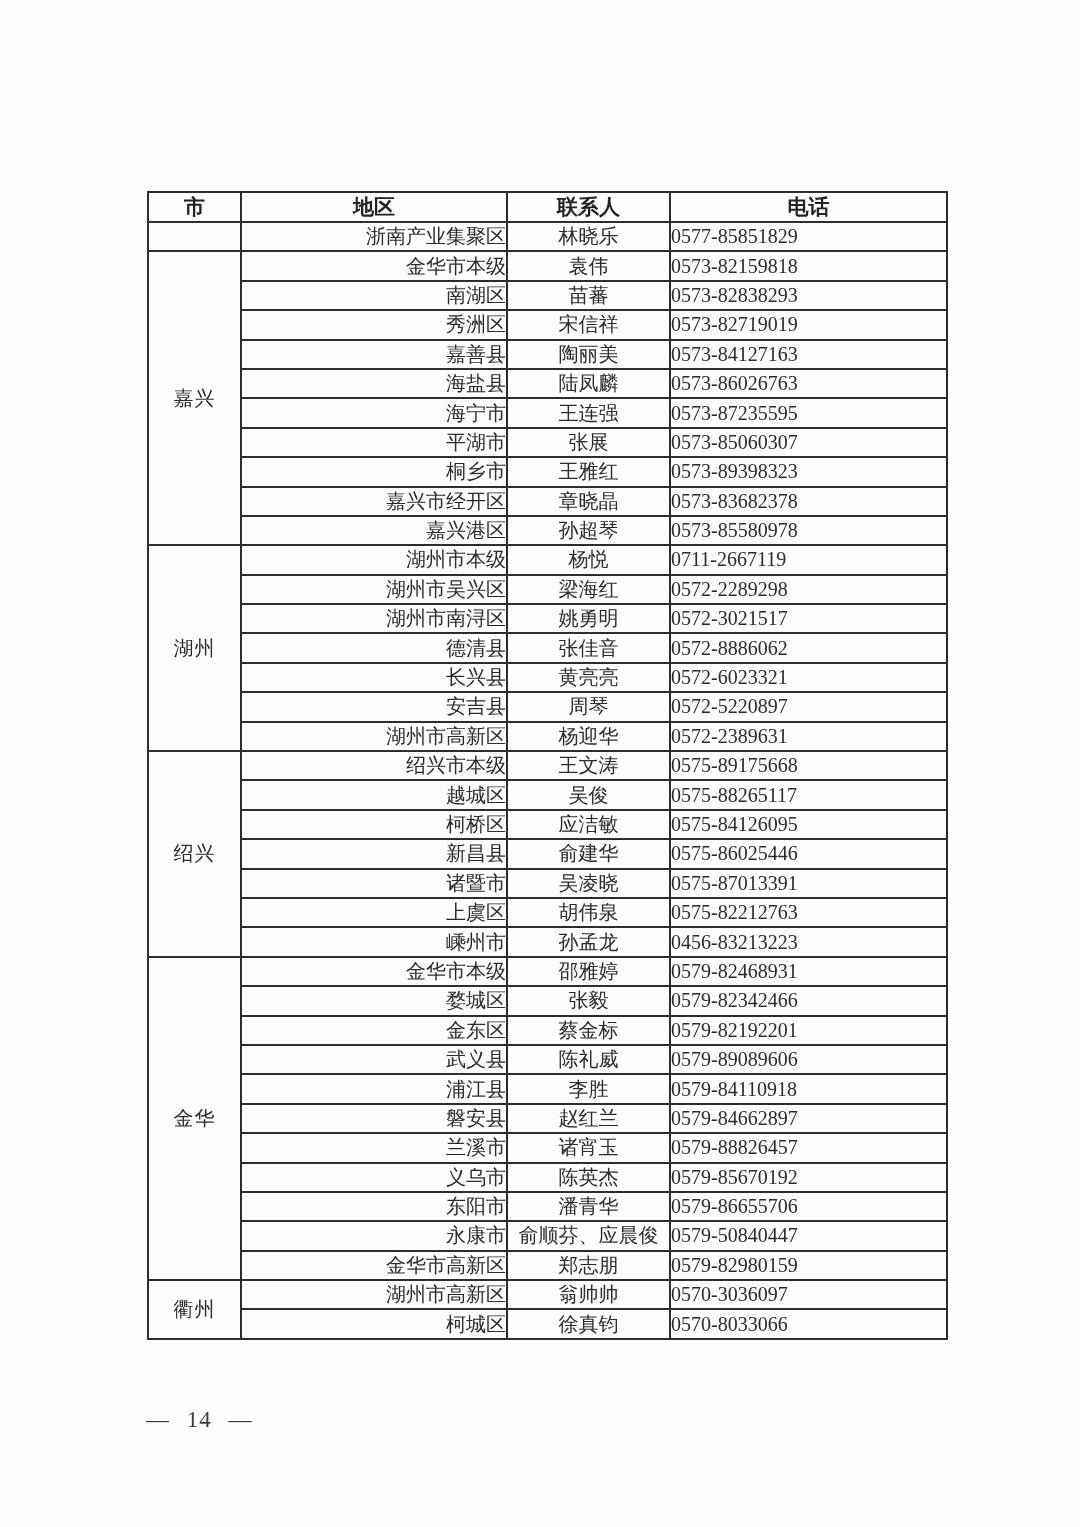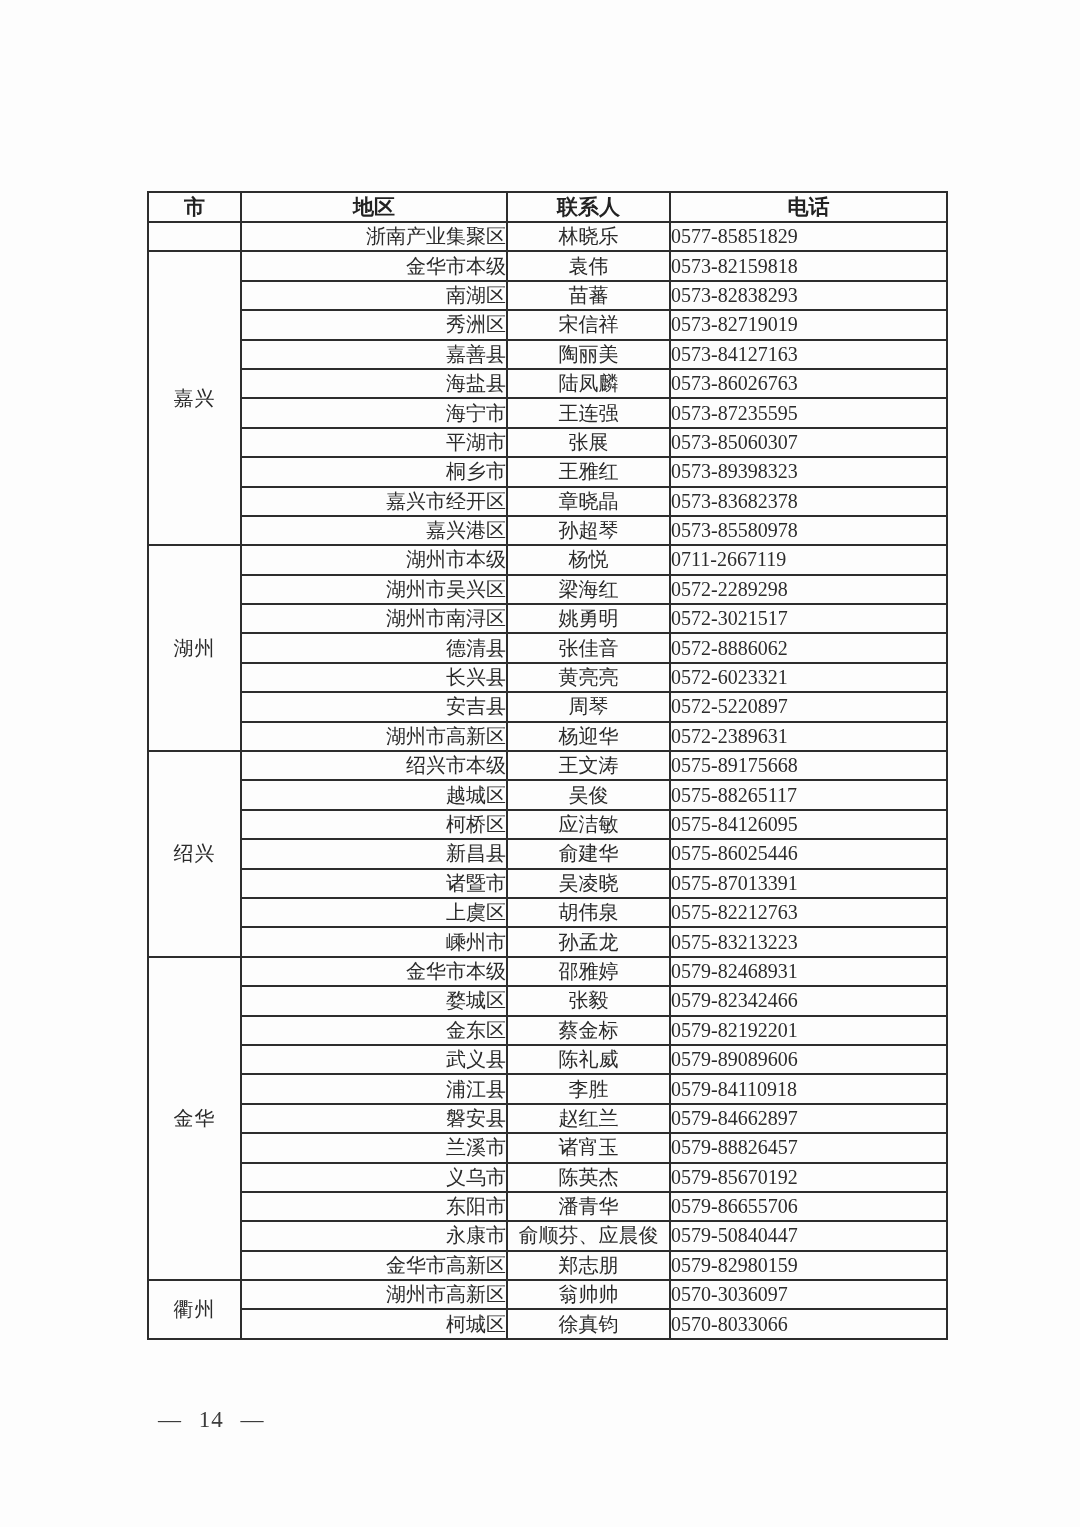--- a/index.html
+++ b/index.html
@@ -62,21 +62,21 @@
   td.contact {
     text-align: center;
   }
   td.phone {
     text-align: left;
     padding-left: 27px;
     font-size: 20.5px;
   }
   .footer {
     position: absolute;
-    left: 158px;
+    left: 146px;
     top: 1407px;
     font-size: 23px;
     color: #3c3c3c;
     word-spacing: 10px;
     letter-spacing: 1px;
   }
 </style>
 </head>
 <body>
 
@@ -219,21 +219,21 @@
             <td class="phone">0575-87013391</td>
           </tr>
           <tr>
             <td class="area">上虞区</td>
             <td class="contact">胡伟泉</td>
             <td class="phone">0575-82212763</td>
           </tr>
           <tr>
             <td class="area">嵊州市</td>
             <td class="contact">孙孟龙</td>
-            <td class="phone">0575-83213223</td>
+            <td class="phone">0456-83213223</td>
           </tr>
           <tr>
             <td class="city" rowspan="11">金华</td>
             <td class="area">金华市本级</td>
             <td class="contact">邵雅婷</td>
             <td class="phone">0579-82468931</td>
           </tr>
           <tr>
             <td class="area">婺城区</td>
             <td class="contact">张毅</td>

